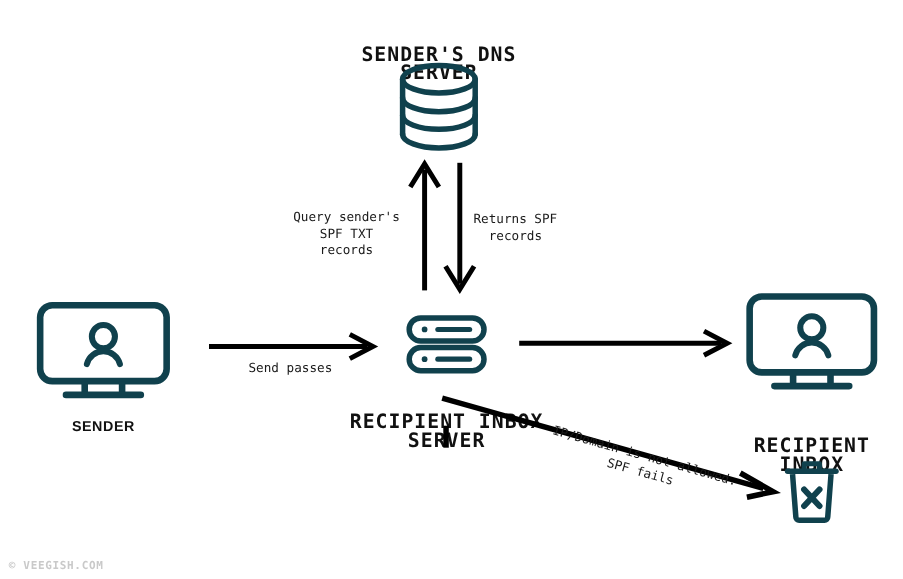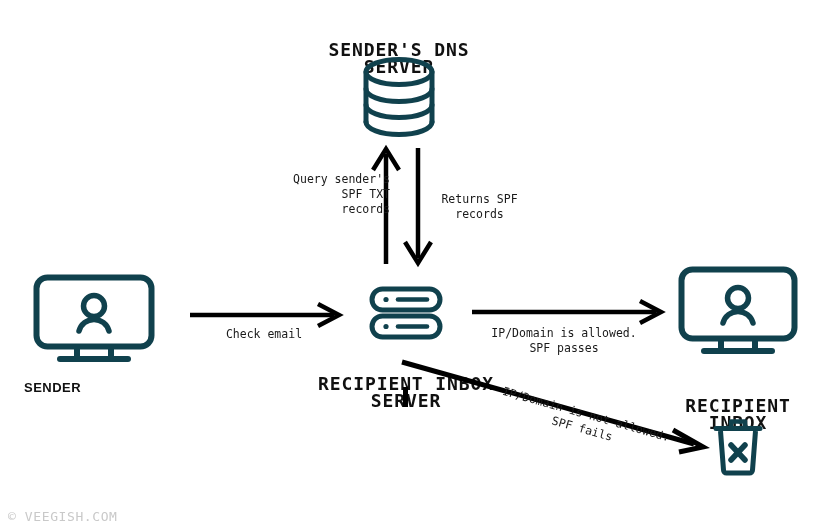--- a/index.html
+++ b/index.html
@@ -30,37 +30,39 @@
     line-height: 17px;
     white-space: pre-line;
     margin-top: 24px;
   }
   .node-title-sans {
     font-family: "Liberation Sans", sans-serif;
     font-weight: bold;
     font-size: 13px;
     letter-spacing: 0.5px;
     color: #111111;
+    text-align: center;
     line-height: 17px;
     white-space: pre-line;
   }
   .edge-label {
     font-family: "DejaVu Sans Mono", monospace;
     font-size: 11.5px;
     color: #1a1a1a;
     text-align: center;
     line-height: 15px;
     white-space: pre-line;
     letter-spacing: 0px;
   }
   .watermark {
     font-family: "DejaVu Sans Mono", monospace;
-    font-size: 13px;
+    font-size: 10px;
     letter-spacing: 0.6px;
     color: #c9c9c9;
+    font-weight: bold;
   }
   .rot-label {
     transform-origin: left top;
   }
   svg { display: block; overflow: visible; }
 </style>
 </head>
 <body>
 
 <div id="canvas">
@@ -86,25 +88,25 @@
     </svg>
   </div>
 
   <div class="abs" style="left:402px; top:144px;">
     <svg width="32" height="124" viewBox="0 0 32 124">
       <path d="M16 4 L16 114" stroke="#000000" stroke-width="4.5" fill="none"></path>
       <path d="M3 98 L16 119 L29 98" stroke="#000000" stroke-width="4.5" fill="none" stroke-linecap="butt" stroke-linejoin="miter"></path>
     </svg>
   </div>
 
-  <div class="abs edge-label" style="left:240px; top:172px; width:150px;text-align:right;">Query sender's
+  <div class="abs edge-label" style="left:240px; top:190px; width:150px;">Query sender's
 SPF TXT
 records</div>
 
-  <div class="abs edge-label" style="left:422px; top:192px; width:115px;">Returns SPF
+  <div class="abs edge-label" style="left:411px; top:192px; width:115px;">Returns SPF
 records</div>
 
   <div class="abs" style="left:33px; top:274px;">
     <svg width="122" height="88" viewBox="0 0 122 88">
       <rect x="3.5" y="3.5" width="115" height="69" rx="11" ry="11" fill="none" stroke="#10414d" stroke-width="6"></rect>
       <circle cx="61" cy="32" r="10.5" fill="none" stroke="#10414d" stroke-width="5.5"></circle>
       <path d="M46 57 a15.5 15.5 0 0 1 30 0" fill="none" stroke="#10414d" stroke-width="5.5" stroke-linecap="round"></path>
       <path d="M44 73 L44 85" stroke="#10414d" stroke-width="6"></path>
       <path d="M78 73 L78 85" stroke="#10414d" stroke-width="6"></path>
       <path d="M27 85 L95 85" stroke="#10414d" stroke-width="6" stroke-linecap="round"></path>
@@ -112,21 +114,21 @@
   </div>
 
   <div class="abs node-title-sans" style="left:24px; top:379px; width:140px;">SENDER</div>
 
   <div class="abs" style="left:188px; top:302px;">
     <svg width="156" height="26" viewBox="0 0 156 26">
       <path d="M2 13 L146 13" stroke="#000000" stroke-width="4.5" fill="none"></path>
       <path d="M130 2 L151 13 L130 24" stroke="#000000" stroke-width="4.5" fill="none" stroke-linecap="butt" stroke-linejoin="miter"></path>
     </svg>
   </div>
-  <div class="abs edge-label" style="left:188px; top:327px; width:152px;">Check email</div>
+  <div class="abs edge-label" style="left:188px; top:327px; width:152px;">Send passes</div>
 
   <div class="abs" style="left:369px; top:286px;">
     <svg width="74" height="54" viewBox="0 0 74 54">
       <rect x="3" y="3" width="68" height="21" rx="10.5" ry="10.5" fill="none" stroke="#10414d" stroke-width="5"></rect>
       <rect x="3" y="30" width="68" height="21" rx="10.5" ry="10.5" fill="none" stroke="#10414d" stroke-width="5"></rect>
       <circle cx="17" cy="13.5" r="2.6" fill="#10414d"></circle>
       <circle cx="17" cy="40.5" r="2.6" fill="#10414d"></circle>
       <path d="M29 13.5 L58 13.5" stroke="#10414d" stroke-width="4.6" stroke-linecap="round"></path>
       <path d="M29 40.5 L58 40.5" stroke="#10414d" stroke-width="4.6" stroke-linecap="round"></path>
     </svg>
@@ -141,22 +143,20 @@
     </svg>
   </div>
 
 
   <div class="abs" style="left:470px; top:299px;">
     <svg width="196" height="26" viewBox="0 0 196 26">
       <path d="M2 13 L186 13" stroke="#000000" stroke-width="4.5" fill="none"></path>
       <path d="M170 2 L191 13 L170 24" stroke="#000000" stroke-width="4.5" fill="none" stroke-linecap="butt" stroke-linejoin="miter"></path>
     </svg>
   </div>
-  <div class="abs edge-label" style="left:468px; top:326px; width:192px;">IP/Domain is allowed.
-SPF passes</div>
 
   <div class="abs" style="left:398px; top:360px;">
     <svg width="318" height="98" viewBox="0 0 318 98">
       <path d="M4 2 L296 84" stroke="#000000" stroke-width="5" fill="none"></path>
       <path d="M275 70 L305 87 L281 92" stroke="#000000" stroke-width="5" fill="none" stroke-linecap="butt" stroke-linejoin="miter"></path>
     </svg>
   </div>
   <div class="abs edge-label rot-label" style="left:487px; top:379px; width:210px; transform: rotate(15.7deg); text-align:center;">IP/Domain is not allowed.
 SPF fails</div>
 

